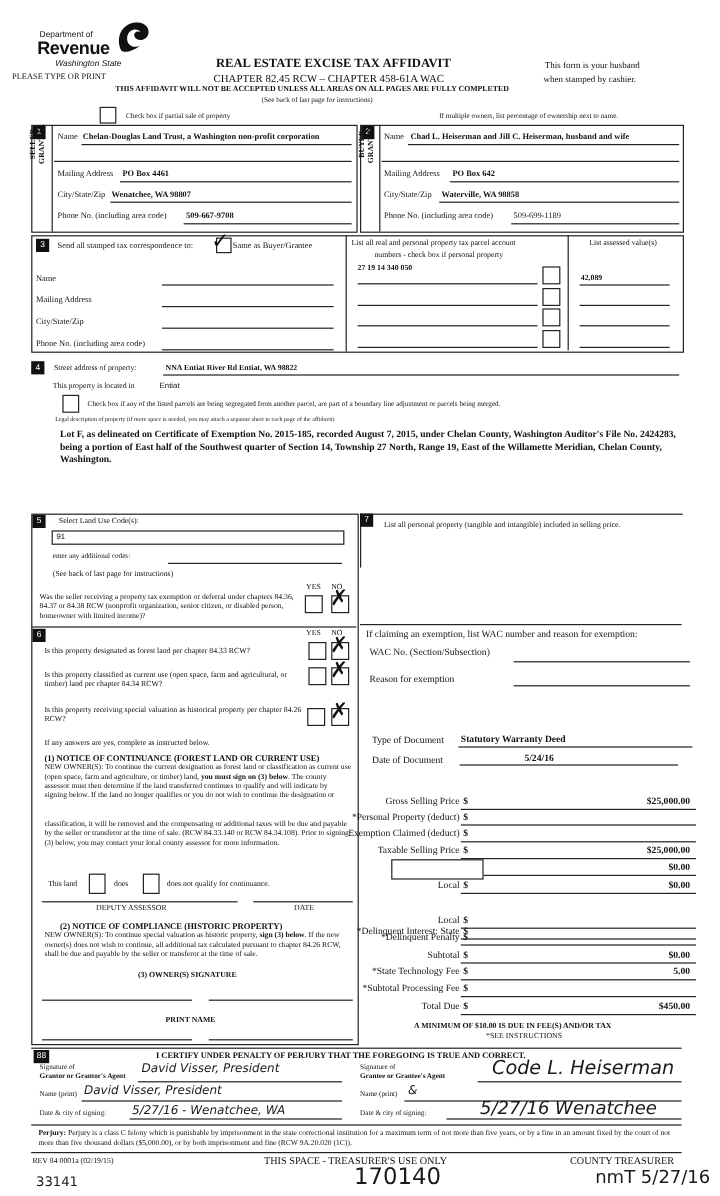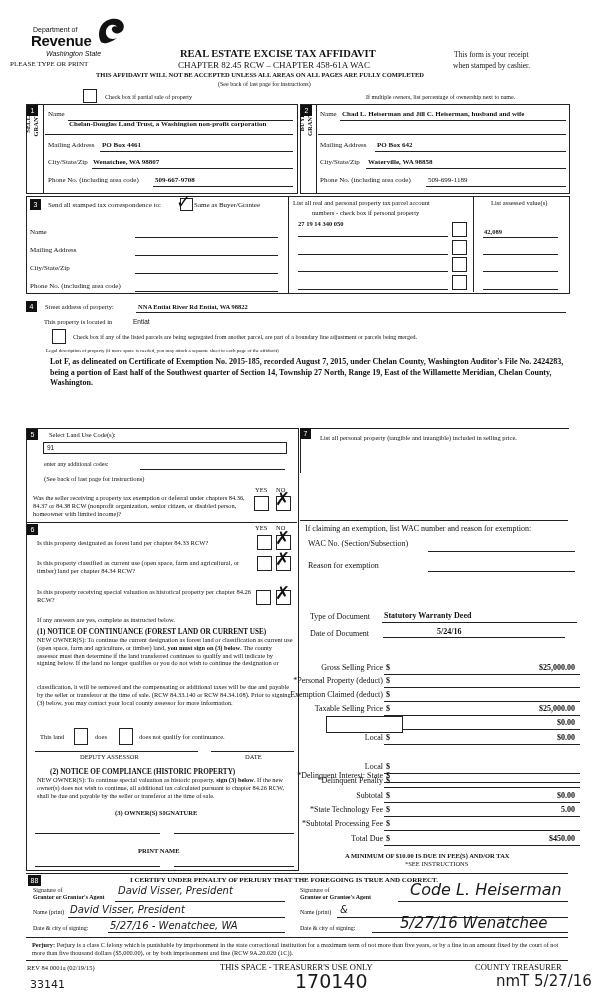--- a/index.html
+++ b/index.html
@@ -29,38 +29,38 @@
   <div class="abs sans" style="left:25px;top:18px;font-size:7px;">Department of</div>
   <div class="abs sans b" style="left:23px;top:24px;font-size:15px;letter-spacing:-0.3px;">Revenue</div>
   <div class="abs sans" style="left:38px;top:42px;font-size:7px;font-style:italic;">Washington State</div>
   <svg class="abs" style="left:87px;top:8px;" width="32" height="30" viewBox="0 0 32 30">
     <path d="M6 26 C2 18 4 6 16 3 C26 1 31 8 28 14 C25 19 18 18 17 14 C16 11 20 9 22 11 C20 7 12 8 11 15 C10 21 16 25 22 22 C14 28 8 28 6 26 Z" fill="#111"></path>
   </svg>
 </div>
 <div class="abs serif fs7" style="left:10px;top:60px;">PLEASE TYPE OR PRINT</div>
 <div class="abs serif b" style="left:180px;top:48px;font-size:10.5px;">REAL ESTATE EXCISE TAX AFFIDAVIT</div>
 <div class="abs serif" style="left:178px;top:60px;font-size:9px;">CHAPTER 82.45 RCW – CHAPTER 458-61A WAC</div>
-<div class="abs serif fs75" style="left:454px;top:50px;">This form is your receipt</div>
+<div class="abs serif fs75" style="left:454px;top:50px;">This form is your husband</div>
 <div class="abs serif fs75" style="left:453px;top:61px;">when stamped by cashier.</div>
 <div class="abs serif b fs65" style="left:96px;top:71px;">THIS AFFIDAVIT WILL NOT BE ACCEPTED UNLESS ALL AREAS ON ALL PAGES ARE FULLY COMPLETED</div>
 <div class="abs serif fs6" style="left:218px;top:81px;">(See back of last page for instructions)</div>
 
 <div class="check" style="left:83px;top:89px;width:12px;height:12px;"></div>
 <div class="abs serif fs6" style="left:105px;top:94px;">Check box if partial sale of property</div>
 <div class="abs serif fs6" style="left:366px;top:94px;">If multiple owners, list percentage of ownership next to name.</div>
 
 <div class="box" style="left:26px;top:104px;width:270px;height:88px;border-width:1px;"></div>
 <div class="sec-num" style="left:27px;top:105px;">1</div>
 <div class="vline" style="left:43px;top:104px;height:89px;"></div>
 <div class="abs serif b" style="left:24px;top:150px;font-size:6.5px;transform:rotate(-90deg);transform-origin:left top;width:60px;line-height:8px;">
   <div style="text-align:center;">SELLER</div>
   <div style="text-align:center;">GRANTOR</div>
 </div>
 <div class="abs serif fs7" style="left:48px;top:110px;">Name</div>
-<div class="abs serif b fs7" style="left:69px;top:120px;">Chelan-Douglas Land Trust,  a Washington non-profit corporation</div>
+<div class="abs serif b fs7" style="left:69px;top:110px;">Chelan-Douglas Land Trust,  a Washington non-profit corporation</div>
 <div class="line" style="left:68px;top:120px;width:225px;"></div>
 <div class="line" style="left:45px;top:134px;width:248px;"></div>
 <div class="abs serif fs7" style="left:48px;top:141px;">Mailing Address</div>
 <div class="abs serif b fs7" style="left:102px;top:141px;">PO Box 4461</div>
 <div class="line" style="left:100px;top:151px;width:193px;"></div>
 <div class="abs serif fs7" style="left:48px;top:158px;">City/State/Zip</div>
 <div class="abs serif b fs7" style="left:93px;top:158px;">Wenatchee, WA  98807</div>
 <div class="line" style="left:92px;top:168px;width:201px;"></div>
 <div class="abs serif fs7" style="left:48px;top:176px;">Phone No. (including area code)</div>
 <div class="abs serif b fs7" style="left:155px;top:176px;">509-667-9708</div>

